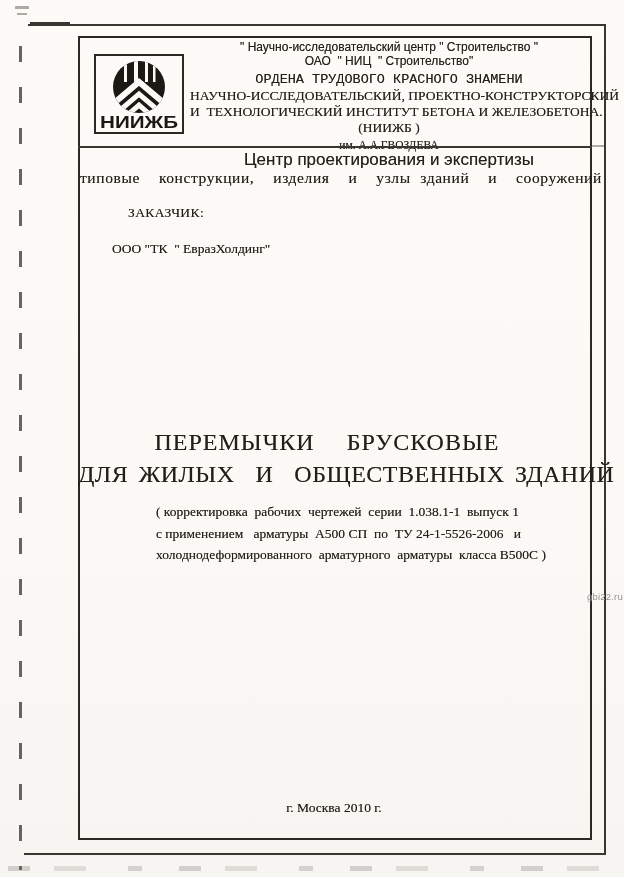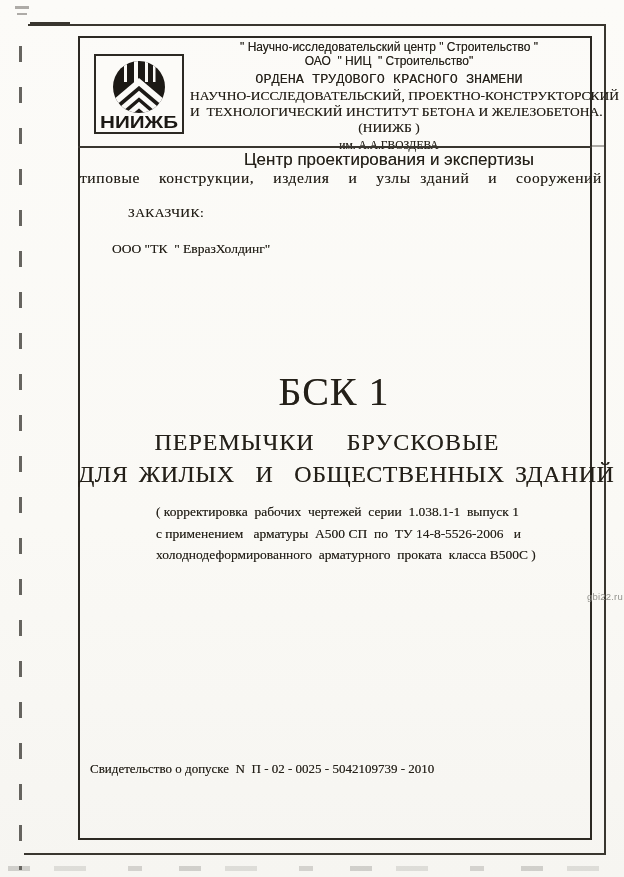--- a/index.html
+++ b/index.html
@@ -105,29 +105,28 @@
   <div class="abs rule" style="left:78px;top:146px;width:514px;height:2px;"></div>
   <div class="abs speck" style="left:592px;top:145px;width:12px;height:2px;"></div>
 
   <div class="abs sans center-label ink pre">Центр проектирования и экспертизы</div>
 
   <div class="abs serif series-line ink pre">типовые  конструкции,  изделия  и  узлы зданий  и  сооружений</div>
 
   <div class="abs serif customer-label ink pre">ЗАКАЗЧИК:</div>
   <div class="abs serif customer-name ink pre">ООО "ТК  " ЕвразХолдинг"</div>
 
-  <div class="abs serif title-code ink pre">БСК 1</div>
   <div class="abs serif title-l1 ink pre">ПЕРЕМЫЧКИ  БРУСКОВЫЕ</div>
   <div class="abs serif title-l2 ink pre">ДЛЯ ЖИЛЫХ  И  ОБЩЕСТВЕННЫХ ЗДАНИЙ</div>
 
   <div class="abs serif note-block ink">
     <div class="pre">( корректировка  рабочих  чертежей  серии  1.038.1-1  выпуск 1</div>
-    <div class="pre">с применением   арматуры  А500 СП  по  ТУ 14-8-5526-2006   и</div>
-    <div class="pre">холоднодеформированного  арматурного  проката  класса В500С )</div>
+    <div class="pre">с применением   арматуры  А500 СП  по  ТУ 24-1-5526-2006   и</div>
+    <div class="pre">холоднодеформированного  арматурного  арматуры  класса В500С )</div>
   </div>
 
   <div class="abs sans watermark">gbi22.ru</div>
 
-  <div class="abs serif certificate ink pre">Свидетельство о допуске  N  П - 02 - 0025 - 5042109739 - 2010</div>
+  <div class="abs serif city-year ink pre">г. Москва 2010 г.</div>
 
   <div class="abs noise-strip"></div>
 
 </div>
 
 </body></html>

